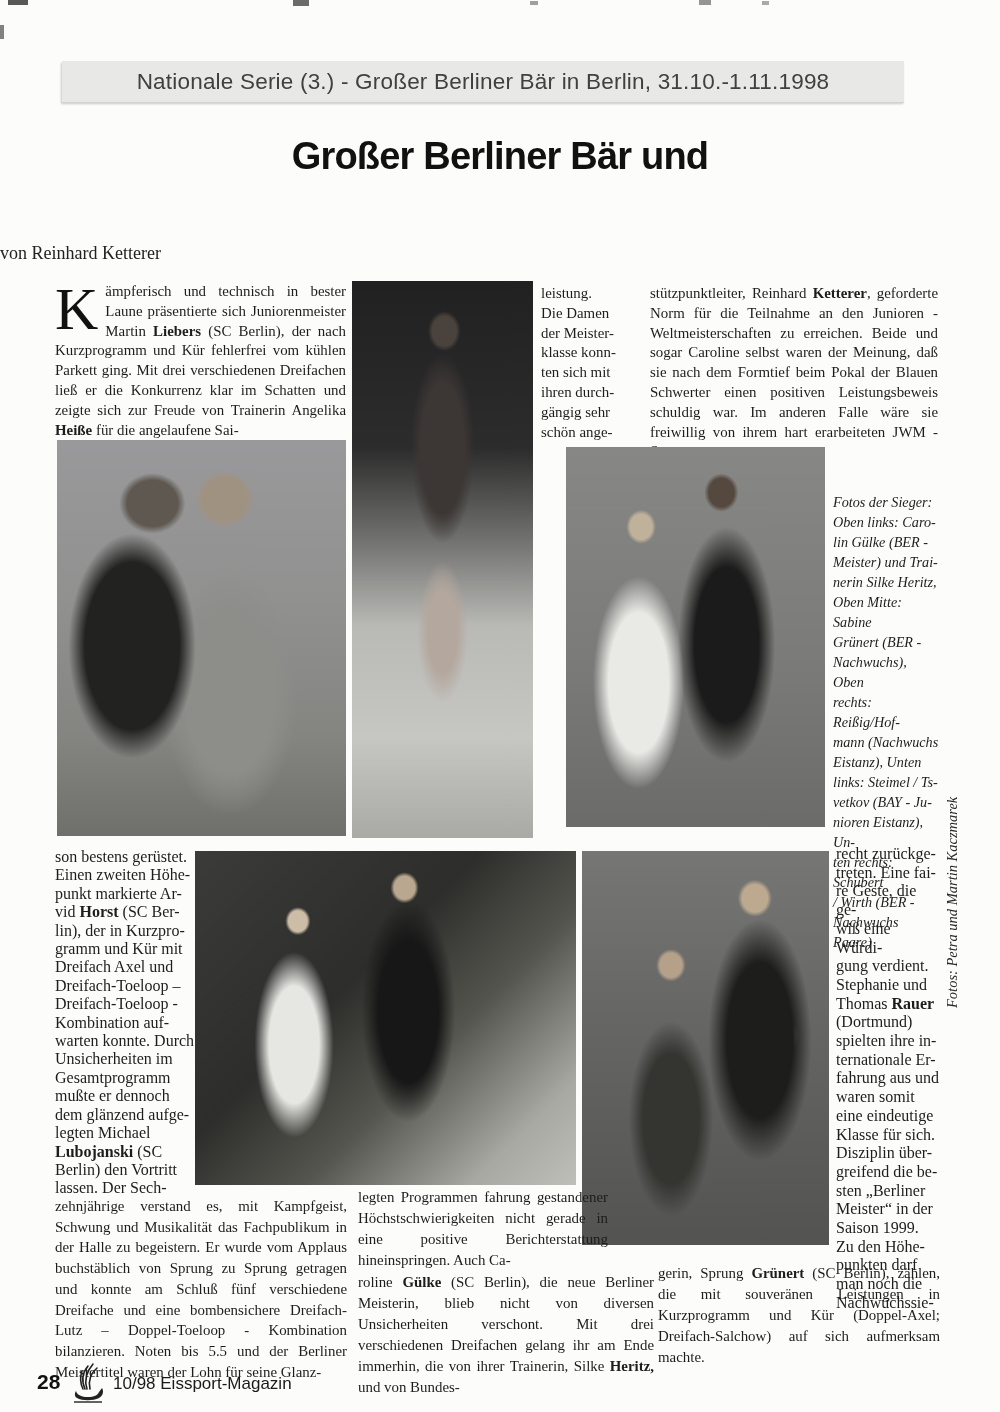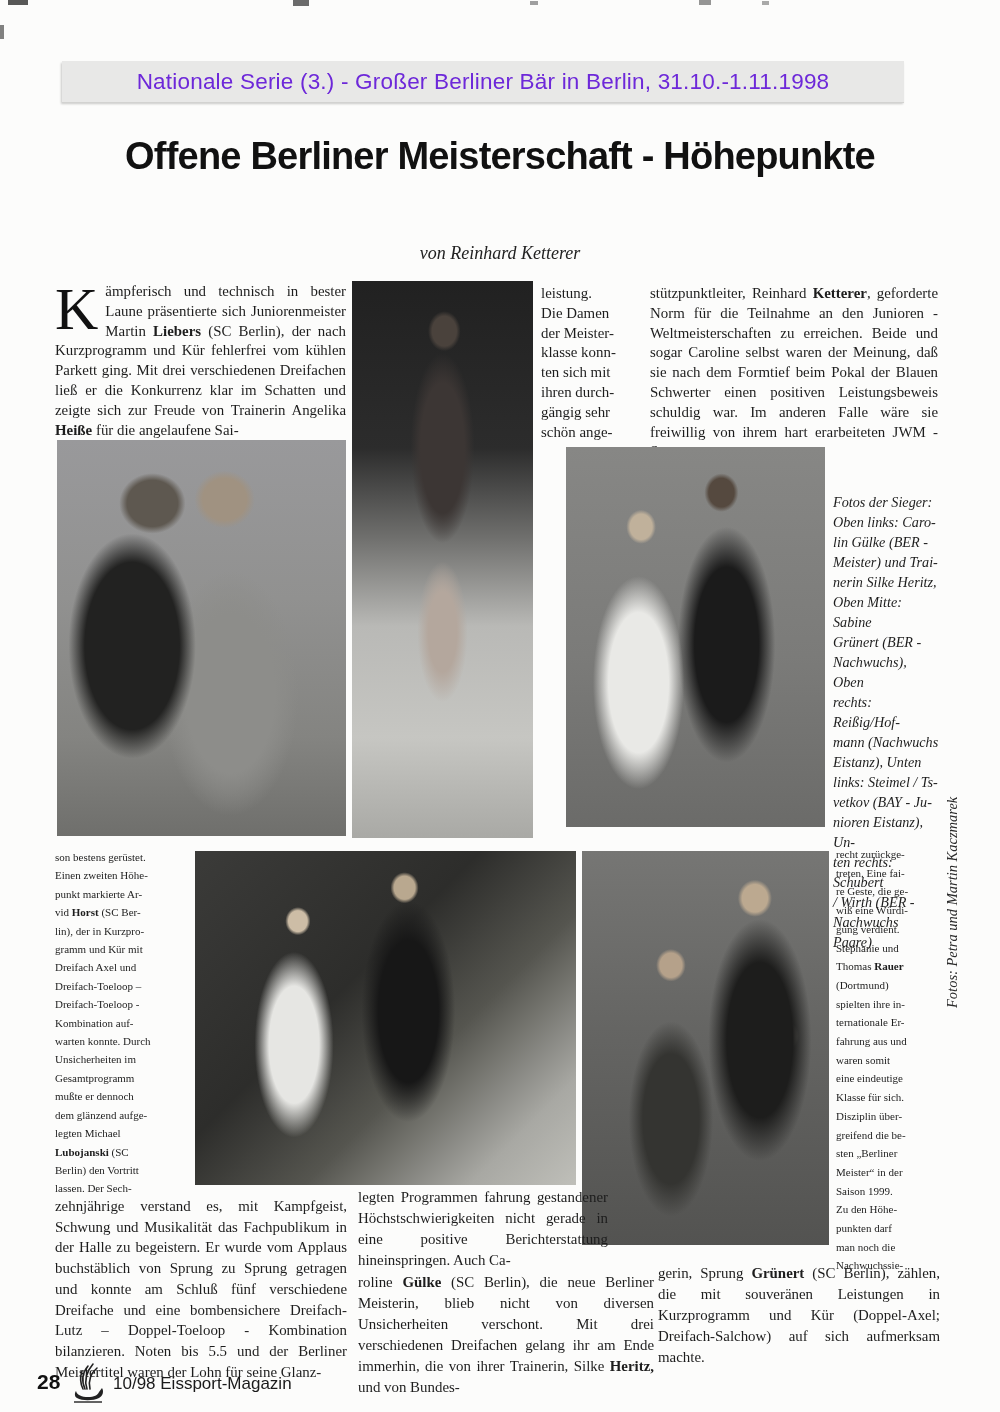--- a/index.html
+++ b/index.html
@@ -13,34 +13,34 @@
   .pre{white-space:pre-line;}
   .just{text-align:justify;}
   .sans{font-family:"Liberation Sans","DejaVu Sans",sans-serif;}
 
   .scan-mark{position:absolute;background:#2e2e2e;}
 
   .kicker{
     left:62px;top:61px;width:842px;height:41px;
     background:#e8e8e7;box-shadow:0 1px 0 #d2d2d0, -1px 2px 2px #c9c9c7;
     display:flex;align-items:center;justify-content:center;
-    font-size:22.5px;color:#6d28d9;letter-spacing:0.2px;
+    font-size:22.5px;color:#404040;letter-spacing:0.2px;
   }
 
   .title{
     left:0;top:133px;width:1000px;text-align:center;
     font-weight:bold;font-size:38px;line-height:47px;letter-spacing:-0.8px;color:#111;
   }
   .byline{
-    left:0;top:243px;width:1000px;text-align:center;
-    font-style:italic;font-size:18px;color:#222;
+    left:0;top:243px;width:1000px;text-align:left;
+    font-size:18px;color:#222;
   }
 
   .bodycol{font-size:14.9px;line-height:19.8px;color:#1d1d1d;}
-  .narrowcol{font-size:11px;line-height:18.5px;color:#1d1d1d;}
+  .narrowcol{font-size:16px;line-height:18.5px;color:#1d1d1d;}
 
   .dropcap{
     float:left;font-size:60px;line-height:49px;padding:3px 7px 0 0;
     font-weight:normal;color:#111;
   }
 
   .photo{position:absolute;}
 
   .photo-tl{
     left:57px;top:440px;width:289px;height:396px;
@@ -111,21 +111,21 @@
 <div class="scan-mark" style="left:530px;top:1px;width:8px;height:4px;opacity:.45"></div>
 <div class="scan-mark" style="left:699px;top:0;width:12px;height:5px;opacity:.5"></div>
 <div class="scan-mark" style="left:762px;top:1px;width:7px;height:4px;opacity:.4"></div>
 <div class="scan-mark" style="left:0;top:25px;width:4px;height:14px;opacity:.6"></div>
 
 <div class="abs kicker sans">
   <span>Nationale Serie (3.) - Großer Berliner Bär in Berlin, 31.10.-1.11.1998</span>
 </div>
 
 <div class="abs title sans">
-  <div>Offene Berliner Meisterschaft - Höhepunkte</div>
+  <div>Großer Berliner Bär und</div>
 </div>
 <div class="abs byline">von Reinhard Ketterer</div>
 
 <div class="abs bodycol just" style="left:55px;top:282px;width:291px;">
   <span class="dropcap">K</span><span><span>ämpferisch und technisch in bester Laune präsentierte sich Juniorenmeister Martin </span><span class="b">Liebers</span><span> (SC Berlin), der nach Kurzprogramm und Kür fehlerfrei vom kühlen Parkett ging. Mit drei verschiedenen Dreifachen ließ er die Konkurrenz klar im Schatten und zeigte sich zur Freude von Trainerin Angelika </span><span class="b">Heiße</span><span> für die angelaufene Sai-</span></span>
 </div>
 
 <div class="abs bodycol pre" style="left:541px;top:284px;width:100px;">leistung.
 Die Damen
 der Meister-

